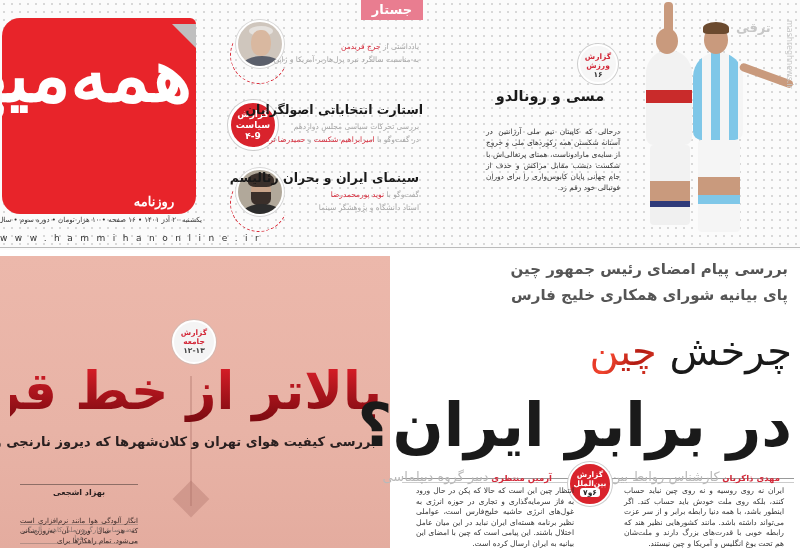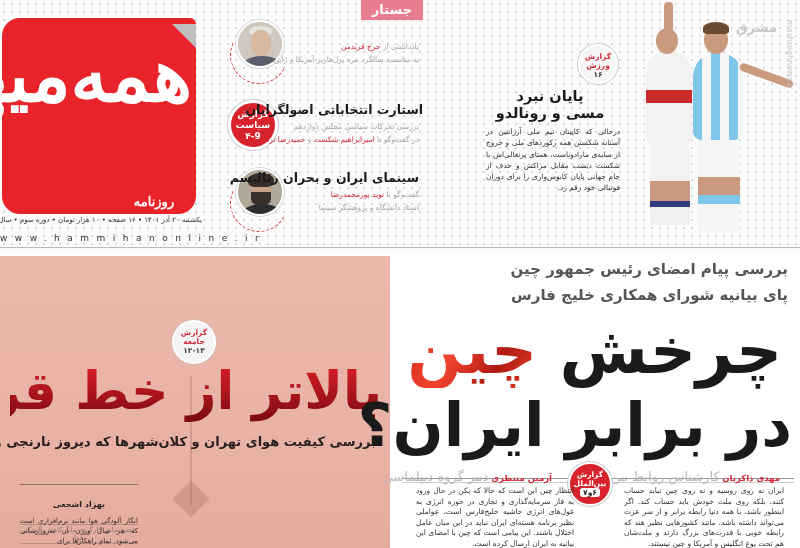--- a/index.html
+++ b/index.html
@@ -114,29 +114,29 @@
   }
   #pollution-badge .num { color: #444; }
   #pollution-headline {
     position: absolute; left: 10px; top: 104px; width: 372px; text-align: center;
     font-size: 52px; font-weight: bold; line-height: 62px; color: #b0121c;
     background: linear-gradient(#e2202a, #7a0a10); -webkit-background-clip: text; background-clip: text; -webkit-text-fill-color: transparent;
     white-space: nowrap; letter-spacing: -1px;
   }
   #pollution-sub { position: absolute; left: 16px; top: 178px; width: 360px; text-align: center; font-size: 13px; font-weight: bold; color: #2a2020; white-space: nowrap; }
   #pollution-author-rule { position: absolute; left: 20px; top: 228px; width: 118px; height: 1px; background: #8e6e66; }
-  #pollution-author { position: absolute; left: 20px; top: 232px; width: 118px; text-align: center; font-size: 8px; font-weight: bold; color: #2a2020; margin-top: 12px; }
+  #pollution-author { position: absolute; left: 20px; top: 232px; width: 118px; text-align: center; font-size: 8px; font-weight: bold; color: #2a2020; }
   #pollution-role { position: absolute; left: 20px; top: 244px; width: 118px; text-align: center; font-size: 7px; color: #8b7570; border-top: 1px solid #b58f86; border-bottom: 1px solid #b58f86; padding: 1px 0; margin-top: 24px; }
   #pollution-body { position: absolute; left: 20px; top: 260px; width: 118px; font-size: 7px; line-height: 10px; color: #3a2a28; text-align: justify; }
 
   
   #china { position: absolute; left: 398px; top: 256px; width: 402px; height: 292px; background: #fff; }
   #china-kicker1 { position: absolute; right: 12px; top: 4px; font-size: 15px; font-weight: bold; color: #555; white-space: nowrap; }
   #china-kicker2 { position: absolute; right: 12px; top: 30px; font-size: 15px; font-weight: bold; color: #555; white-space: nowrap; }
-  #china-h1 { position: absolute; right: 18px; top: 60px; font-size: 64px; font-weight: bold; line-height: 70px; color: #1a1a1a; white-space: nowrap; letter-spacing: -2px; }
+  #china-h1 { position: absolute; right: 8px; top: 60px; font-size: 40px; font-weight: normal; line-height: 70px; color: #1a1a1a; white-space: nowrap; letter-spacing: -2px; }
   #china-h1 .flag {
     background: linear-gradient(120deg, #d7261d, #f0452e 40%, #b11a12 70%, #e8412a);
     -webkit-background-clip: text; background-clip: text; -webkit-text-fill-color: transparent;
   }
   #china-h2 { position: absolute; right: 8px; top: 134px; font-size: 60px; font-weight: bold; line-height: 70px; color: #1a1a1a; white-space: nowrap; letter-spacing: -2px; }
   #china-rule { position: absolute; left: 4px; top: 222px; width: 392px; height: 1px; background: #999; }
   #china-badge {
     position: absolute; left: 170px; top: 206px; width: 44px; height: 44px; border-radius: 50%;
     background: #d9232c; border: 2px solid #fff; box-shadow: 0 0 0 1px #ccc;
     color: #fff; font-weight: bold; text-align: center; font-size: 7.5px; line-height: 9px; padding-top: 6px;
@@ -228,27 +228,26 @@
       <div id="messi-hair"></div>
       <div id="messi-arm"></div>
       <div class="player" id="messi-legs"></div>
     </div>
     <div id="sports-badge">
       <div>گزارش</div>
       <div>ورزش</div>
       <div class="num">۱۶</div>
     </div>
     <div id="sports-title">
-      <div>پایان نبرد</div>
       <div>مسی و رونالدو</div>
     </div>
     <div id="sports-body">درحالی که کاپیتان تیم ملی آرژانتین در آستانه شکستن همه رکوردهای ملی و خروج از سایه‌ی مارادوناست، همتای پرتغالی‌اش با شکست دیشب مقابل مراکش و حذف از جام جهانی پایان کابوس‌واری را برای دوران فوتبالی خود رقم زد.</div>
   </div>
 
-  <div id="watermark-logo">مشرق</div>
+  <div id="watermark-logo">ترقی</div>
   <div id="watermark">mashreghnews.ir</div>
   <div id="top-rule"></div>
 </div>
 
 <div id="pollution">
   <div id="tower"></div>
   <div id="tower-pod"></div>
   <div id="pollution-badge">
     <div>گزارش</div>
     <div>جامعه</div>

